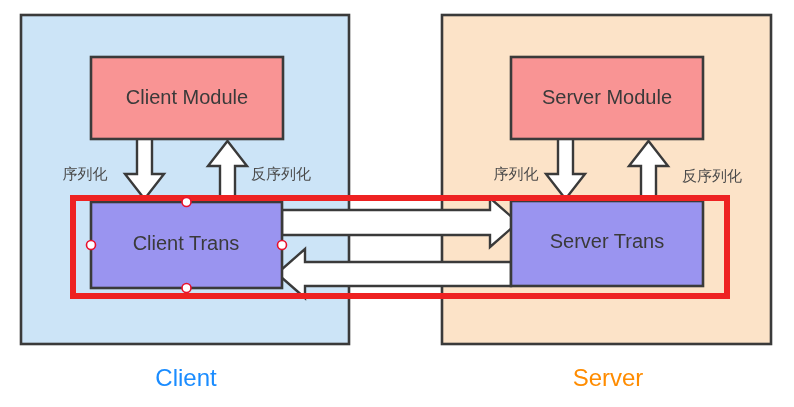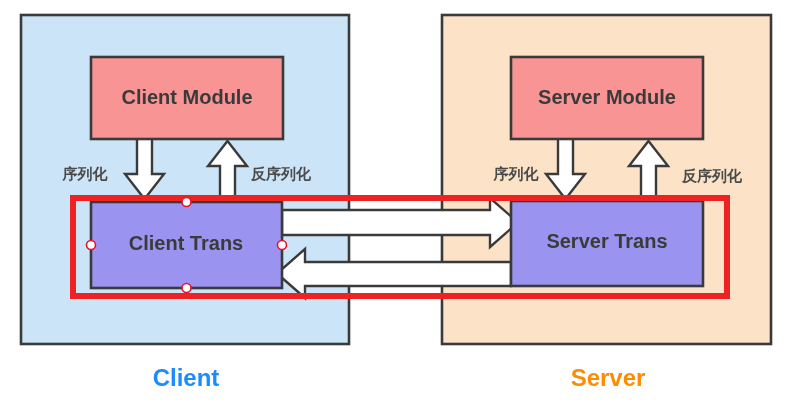--- a/index.html
+++ b/index.html
@@ -10,21 +10,20 @@
   body {
     width: 794px;
     height: 407px;
     font-family: "Liberation Sans", "DejaVu Sans", sans-serif;
     overflow: hidden;
   }
   #diagram-root {
     position: relative;
     width: 794px;
     height: 407px;
-    font-weight: bold;
   }
   svg.canvas {
     position: absolute;
     left: 0;
     top: 0;
     width: 794px;
     height: 407px;
   }
   .box-label {
     font-family: "Liberation Sans", "DejaVu Sans", sans-serif;

